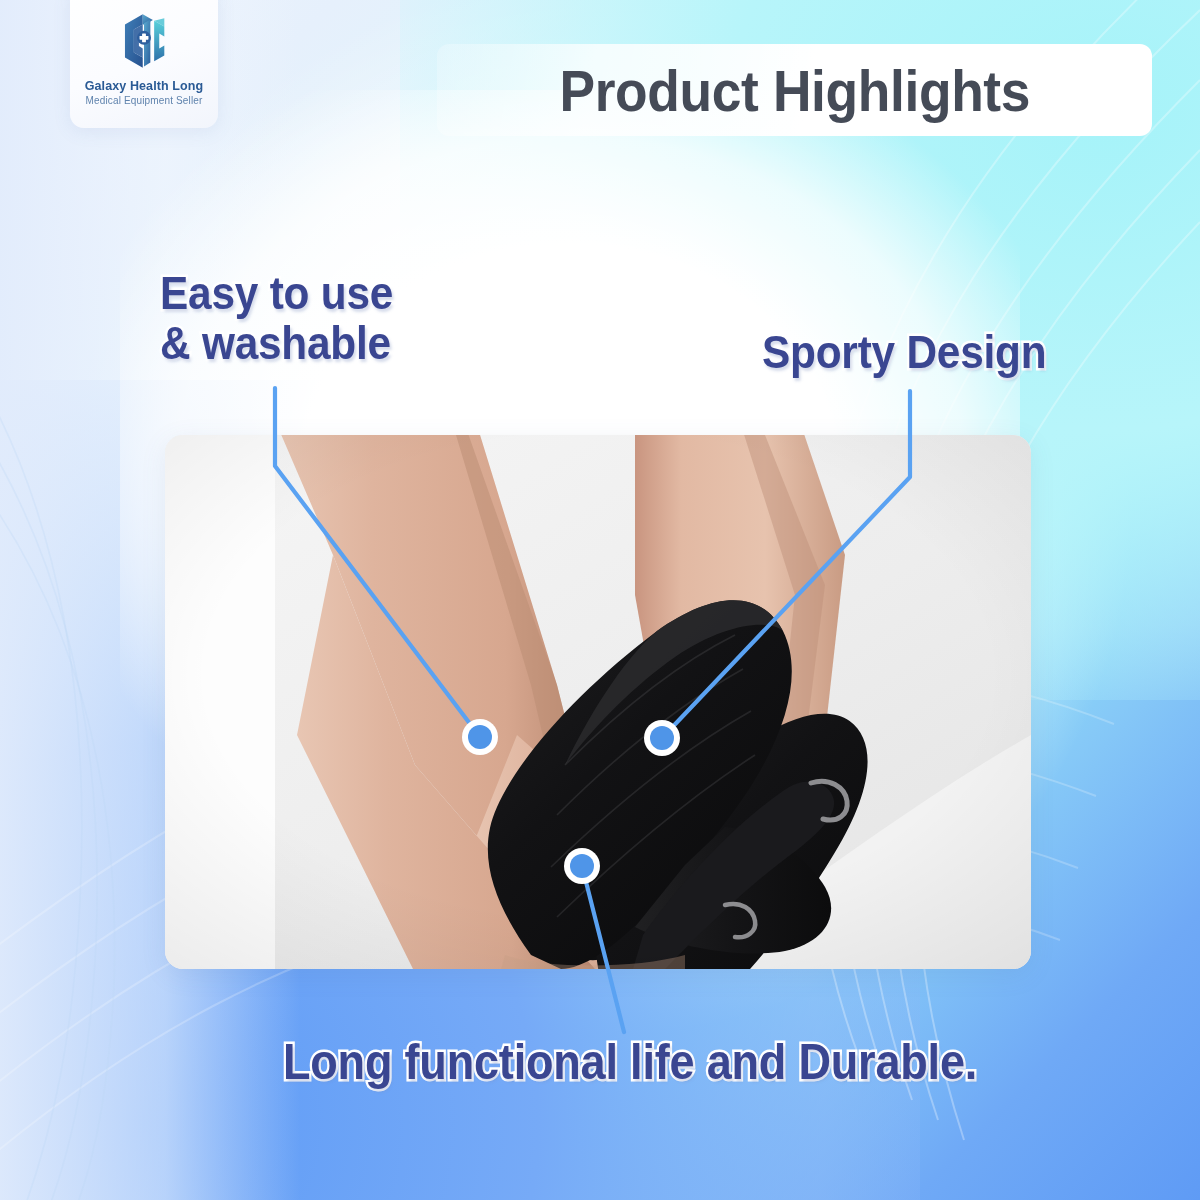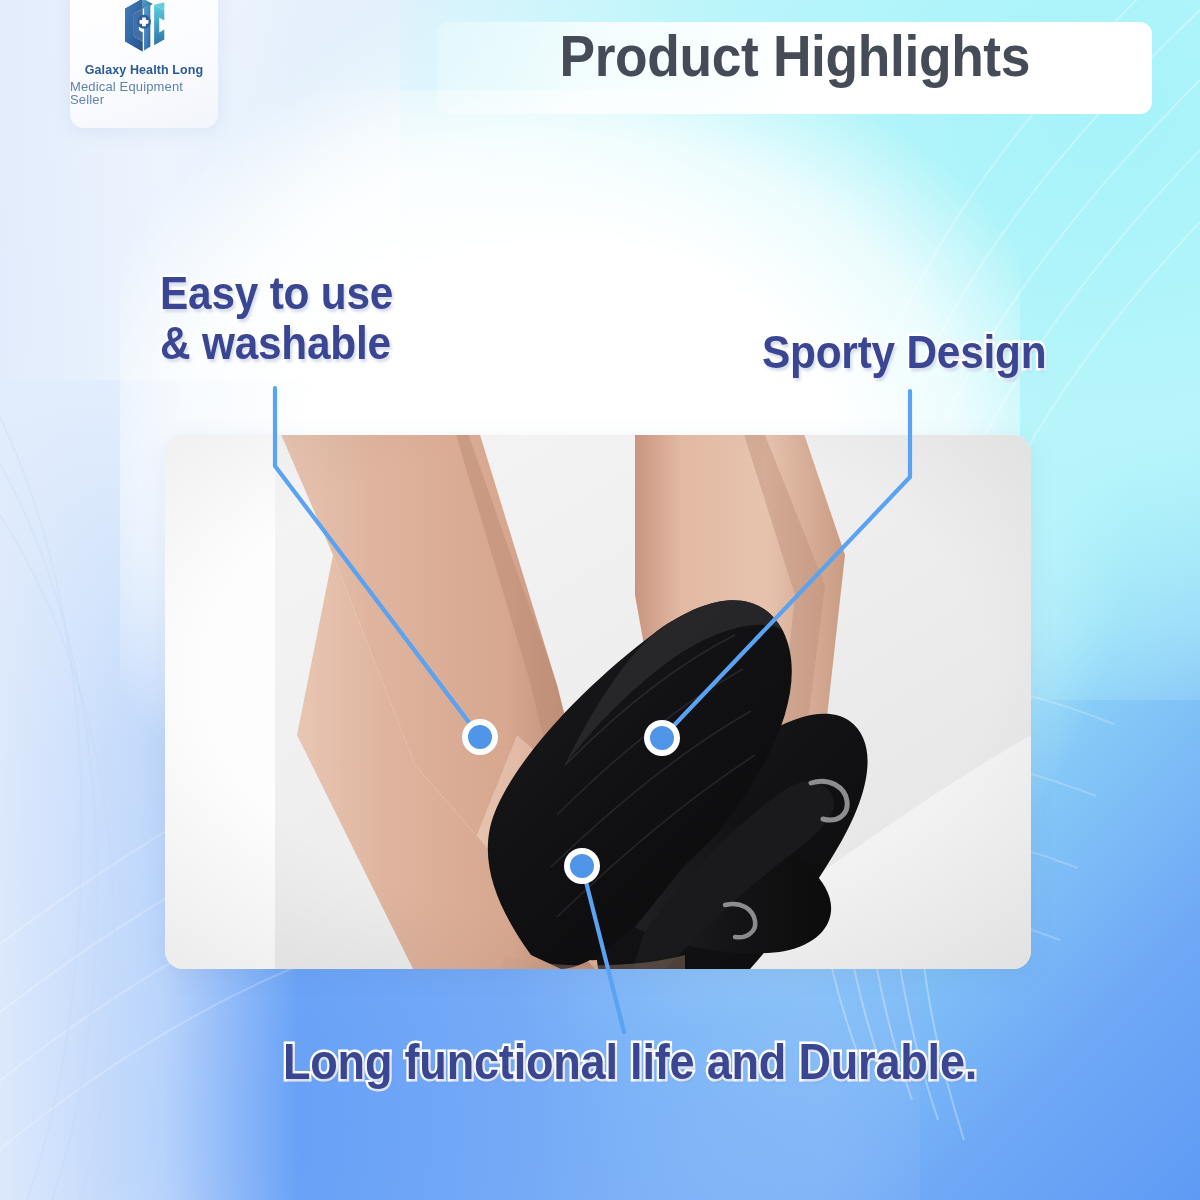--- a/index.html
+++ b/index.html
@@ -60,29 +60,29 @@
     box-shadow: 0 4px 18px rgba(90,120,180,0.10);
     display:flex; flex-direction:column; align-items:center; justify-content:flex-end;
     padding-bottom:22px;
   }
   #logo-mark { width:78px; height:66px; margin-bottom:6px; }
   #logo-name {
     font-size:12.5px; font-weight:bold; color:#2a5a95;
     letter-spacing:.1px; line-height:1;
   }
   #logo-tagline {
-    font-size:13px; color:#5f83ad; letter-spacing:.15px; margin-top:4px; line-height:1;
+    font-size:10px; color:#5f83ad; letter-spacing:.15px; margin-top:4px; line-height:1;
   }
 
   
   #title-card {
-    position:absolute; right:48px; top:22px; width:715px; height:92px;
+    position:absolute; right:48px; top:44px; width:715px; height:92px;
     background: linear-gradient(100deg, rgba(255,255,255,0.22) 0%, rgba(255,255,255,0.80) 22%, #ffffff 52%, #ffffff 100%);
     border-radius: 12px;
-    display:flex; align-items:flex-start; justify-content:center;
+    display:flex; align-items:center; justify-content:center;
   }
   #title-text {
     font-family: "Liberation Sans Narrow", "Liberation Sans", sans-serif;
     font-size:58px; font-weight:bold; color:#454b57;
     letter-spacing:-0.4px; transform: scaleX(0.92); transform-origin:center;
     white-space:nowrap;
   }
 
   
   #photo-card {

